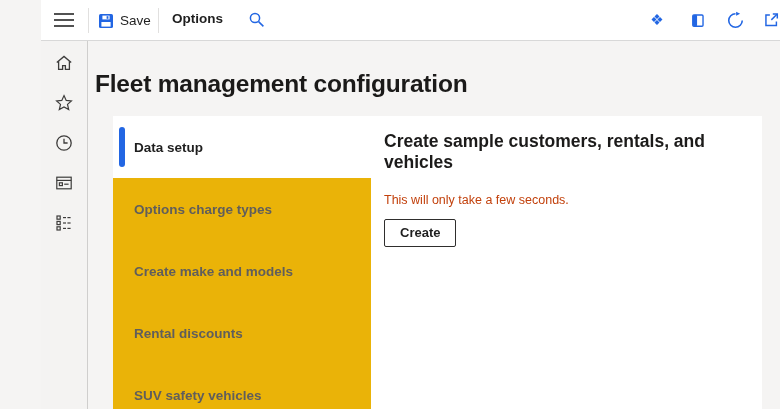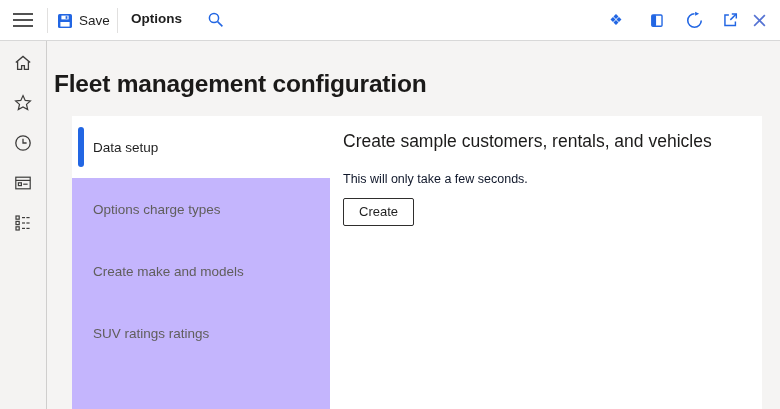--- a/index.html
+++ b/index.html
@@ -3,21 +3,21 @@
 <meta charset="utf-8">
 <style>
   * { margin:0; padding:0; box-sizing:border-box; }
   html,body { width:780px; height:409px; overflow:hidden; }
   body {
     font-family:"Liberation Sans", sans-serif;
     background:#f5f4f3;
     color:#1f1f1f;
     position:relative;
   }
-  .app { position:absolute; inset:0; }
+  .app { position:absolute; inset:0;margin-left:41px; }
 
   
   .topbar {
     position:absolute; left:0; top:0; width:780px; height:41px;
     background:#ffffff; border-bottom:1px solid #d8d8d8;
   }
   .topbar button {
     background:transparent; border:none; cursor:pointer;
     font-family:"Liberation Sans", sans-serif;
   }
@@ -53,42 +53,43 @@
     display:flex; align-items:center; justify-content:center;
   }
 
   
   .page-title {
     position:absolute; left:54px; top:70px;
     font-size:24.5px; font-weight:600; color:#1b1a19; letter-spacing:-0.2px;
   }
   .tablist {
     position:absolute; left:72px; top:116px; width:258px; bottom:0;
-    background:#c4b5fd;
+    background:#eab308;
+    font-weight:bold;
   }
   .tab {
     position:relative; height:62px; display:flex; align-items:center;
     padding-left:21px; font-size:13.5px; color:#605e5c; cursor:pointer;
   }
   .tab.active { background:#ffffff; color:#1f1f1f; }
   .tab .bar {
     position:absolute; left:6px; top:11px; width:6px; height:40px;
     border-radius:3px; background:#2266e3;
   }
   .panel {
     position:absolute; left:330px; top:116px; right:18px; bottom:0;
     background:#ffffff; padding:12px 16px 0 13px;
   }
-  .panel h2 { font-size:17.5px; font-weight:400; color:#1c1b1a; margin-top:3px; }
-  .panel p  { font-size:12.5px; color:#0f172a; margin-top:20px; }
+  .panel h2 { font-size:17.5px; font-weight:700; color:#1c1b1a; margin-top:3px; }
+  .panel p  { font-size:12.5px; color:#c2410c; margin-top:20px; }
   .create-btn {
     margin-top:12px; padding:5px 15px 6px;
     background:#ffffff; border:1px solid #2f2e2d; border-radius:2px;
     font-family:"Liberation Sans", sans-serif;
-    font-size:13px; font-weight:400; color:#1f1f1f; cursor:pointer;
+    font-size:13px; font-weight:700; color:#1f1f1f; cursor:pointer;
   }
 </style>
 </head>
 <body>
 
 <div class="app">
 
   <header class="topbar">
     <button class="hamburger">
       <svg width="22" height="18" viewBox="0 0 22 18">
@@ -204,21 +205,24 @@
         <span class="bar"></span>
         <span>Data setup</span>
       </div>
       <div class="tab">
         <span>Options charge types</span>
       </div>
       <div class="tab">
         <span>Create make and models</span>
       </div>
       <div class="tab">
-        <span>SUV ratings ratings</span>
+        <span>Rental discounts</span>
+      </div>
+      <div class="tab">
+        <span>SUV safety vehicles</span>
       </div>
     </div>
 
     <section class="panel">
       <h2>Create sample customers, rentals, and vehicles</h2>
       <p>This will only take a few seconds.</p>
       <button class="create-btn">Create</button>
     </section>
   </main>
 

